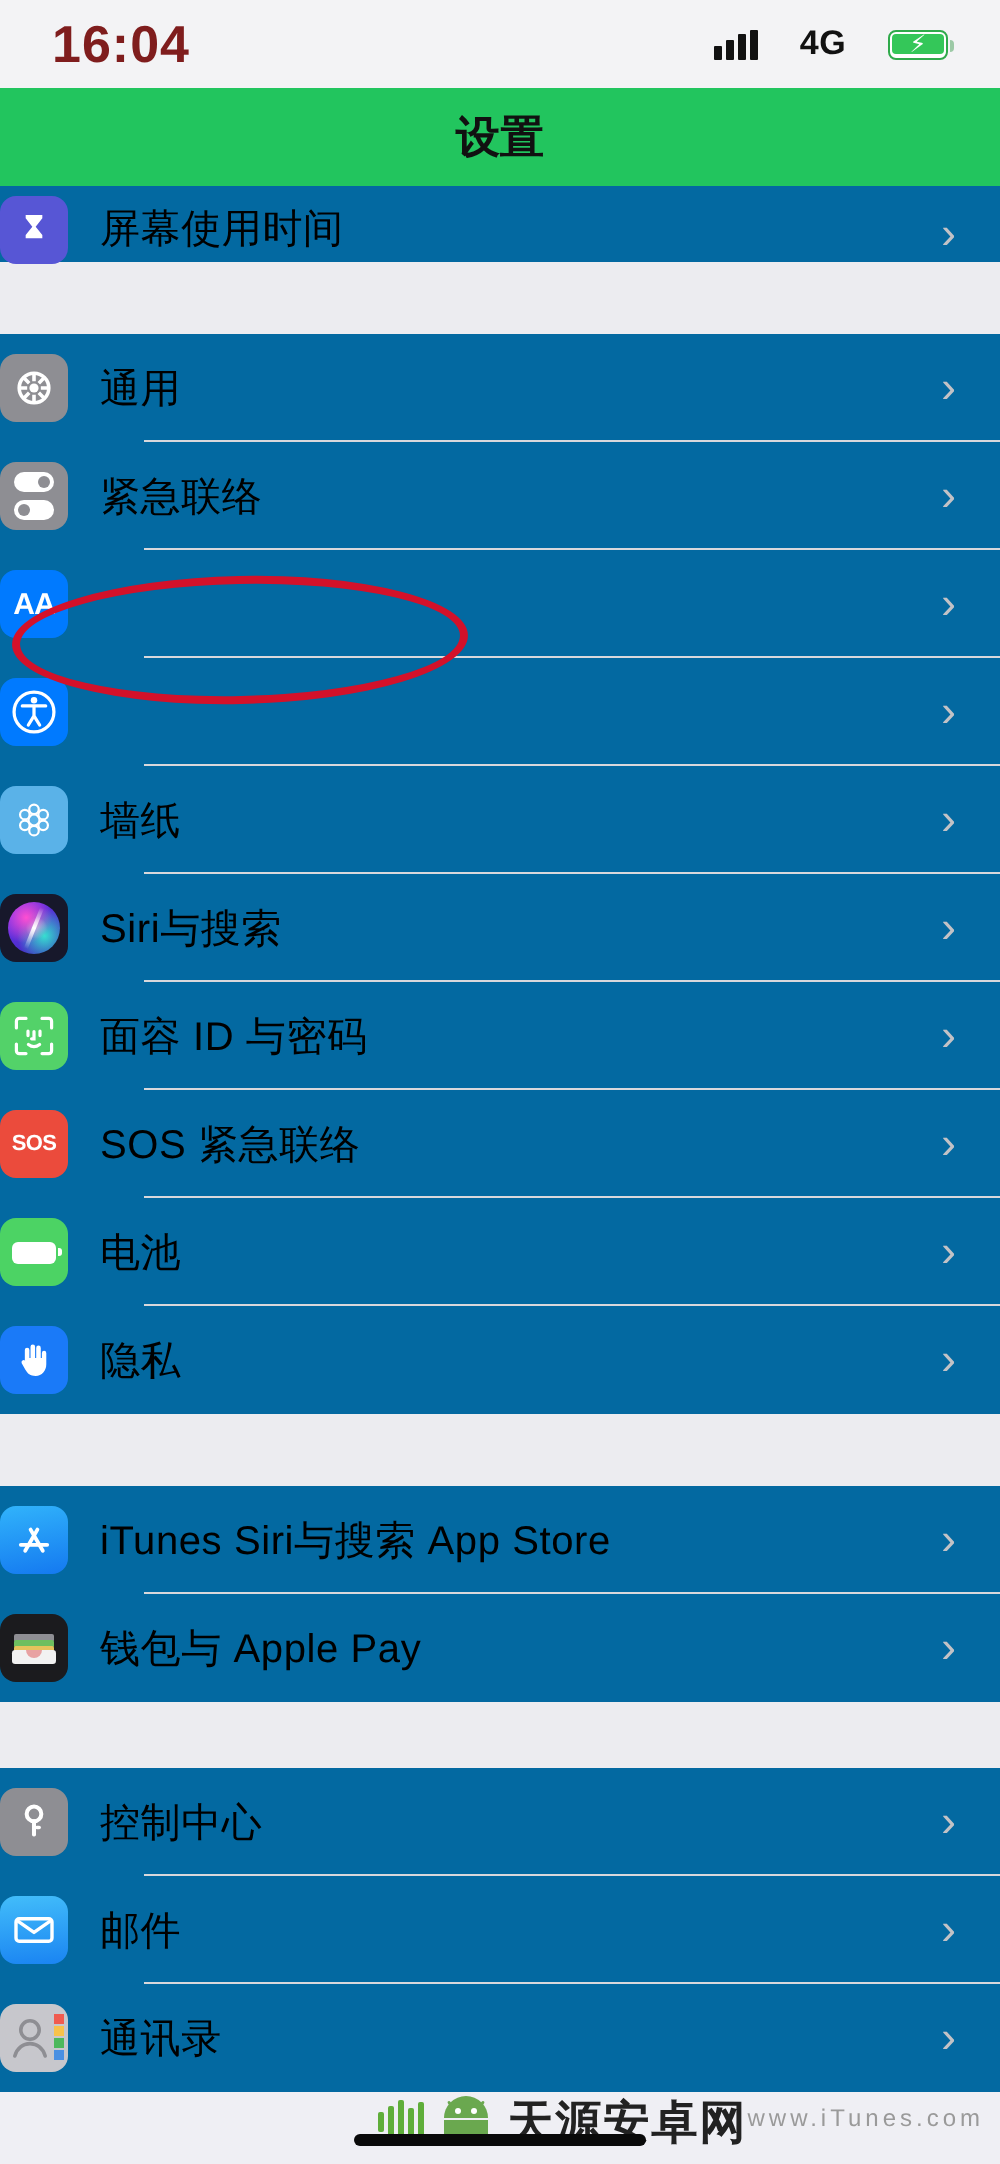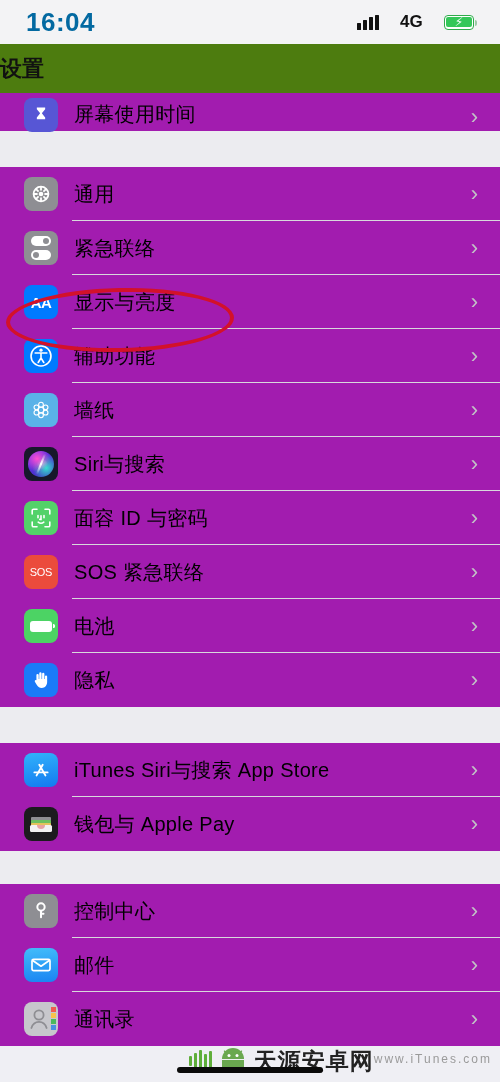--- a/index.html
+++ b/index.html
@@ -17,21 +17,21 @@
 
   
   .statusbar {
     position: absolute; top: 0; left: 0;
     width: 500px; height: 44px;
     background: #f3f3f5;
     display: flex; align-items: center;
     padding: 0 26px;
   }
   .status-time {
-    font-size: 26px; font-weight: bold; color: #0369a1;
+    font-size: 26px; font-weight: bold; color: #7f1d1d;
     letter-spacing: 0.5px;
   }
   .status-right {
     margin-left: auto;
     display: flex; align-items: center; gap: 21px;
   }
   .sig-bars { display: flex; align-items: flex-end; gap: 2.5px; height: 15px; }
   .sig-bars i { display: block; width: 3.5px; background: #111; border-radius: 0.5px; }
   .sig-bars i:nth-child(1) { height: 7px; }
   .sig-bars i:nth-child(2) { height: 10px; }
@@ -53,42 +53,41 @@
     width: calc(100% - 2.4px); background: #34c759; border-radius: 2px;
   }
   .battery .bolt {
     position: relative; z-index: 2; font-size: 12px; color: #ffffff; line-height: 1;
   }
 
   
   .navbar {
     position: absolute; top: 44px; left: 0;
     width: 500px; height: 49px;
-    background: #4d7c0f;
-    display: flex; align-items: center; justify-content: flex-start;
+    background: #22c55e;
+    display: flex; align-items: center; justify-content: center;
   }
   .nav-title { font-size: 22px; font-weight: bold; color: #111; }
 
   
   .list-area {
     position: absolute; top: 93px; left: 0;
     width: 500px; height: 989px;
     background: #efeff4;
     overflow: hidden;
   }
   .group { background: #ffffff; }
   .gap { height: 36px; background: #ececf0; }
   .gap.short { height: 33px; }
 
   .row {
     position: relative;
     height: 54px;
     display: flex; align-items: center;
-    padding-left: 24px;
-    background: #a21caf;
+    background: #0369a1;
   }
   .row .sep {
     position: absolute; left: 72px; right: 0; bottom: 0;
     height: 1px; background: #d8d8dc;
   }
   .row:last-child .sep { display: none; }
 
   .icon {
     width: 34px; height: 34px; border-radius: 8px;
     flex: 0 0 34px;
@@ -116,21 +115,21 @@
 
   .ic-general { background: #8e8e93; }
   .ic-control { background: #8e8e93; }
   .ic-display  { background: #007aff; }
   .ic-display .aa { color:#fff; font-size: 15px; font-weight: bold; letter-spacing: -0.5px; }
   .ic-access   { background: #007aff; }
   .ic-wallpaper{ background: #5ab2e8; }
   .ic-siri     { background: #17182b; }
   .ic-faceid   { background: #53d269; }
   .ic-sos      { background: #eb4b3c; }
-  .ic-sos .sos-txt { color:#fff; font-size: 11px; font-weight: normal; letter-spacing: -0.3px;}
+  .ic-sos .sos-txt { color:#fff; font-size: 11px; font-weight: bold; letter-spacing: -0.3px;}
   .ic-battery  { background: #4cd364; }
   .ic-privacy  { background: #1a7af8; }
   .ic-appstore { background: linear-gradient(170deg,#31b3fb,#1479f0); }
   .ic-wallet   { background: #1b1b1e; }
   .ic-key      { background: #8e8e93; }
   .ic-mail     { background: linear-gradient(175deg,#42bdfa,#1a84f2); }
   .ic-contacts { background: #c7c7cc; }
 
   
   .cc {
@@ -282,34 +281,32 @@
         </span>
         <span class="row-label">紧急联络</span>
         <span class="chev">›</span>
         <span class="sep"></span>
       </div>
 
       <div class="row">
         <span class="icon ic-display">
           <span class="aa">AA</span>
         </span>
-        <span class="row-label">显示与亮度</span>
         <span class="chev">›</span>
         <span class="sep"></span>
       </div>
 
       <div class="row">
         <span class="icon ic-access">
           <svg width="26" height="26" viewBox="0 0 24 24">
             <circle cx="12" cy="12" r="9.2" fill="none" stroke="#ffffff" stroke-width="1.5"></circle>
             <circle cx="12" cy="6.6" r="1.5" fill="#ffffff"></circle>
             <path d="M6.6 9.2h10.8M12 9.6v4.2M12 13.8l-2.6 4.2M12 13.8l2.6 4.2" stroke="#ffffff" stroke-width="1.5" stroke-linecap="round" fill="none"></path>
           </svg>
         </span>
-        <span class="row-label">辅助功能</span>
         <span class="chev">›</span>
         <span class="sep"></span>
       </div>
 
       <div class="row">
         <span class="icon ic-wallpaper">
           <svg class="flower" viewBox="0 0 24 24" fill="none" stroke="#ffffff" stroke-width="1.2">
             <circle cx="12" cy="12" r="3"></circle>
             <circle cx="12" cy="6.2" r="2.6"></circle>
             <circle cx="17" cy="9.1" r="2.6"></circle>

